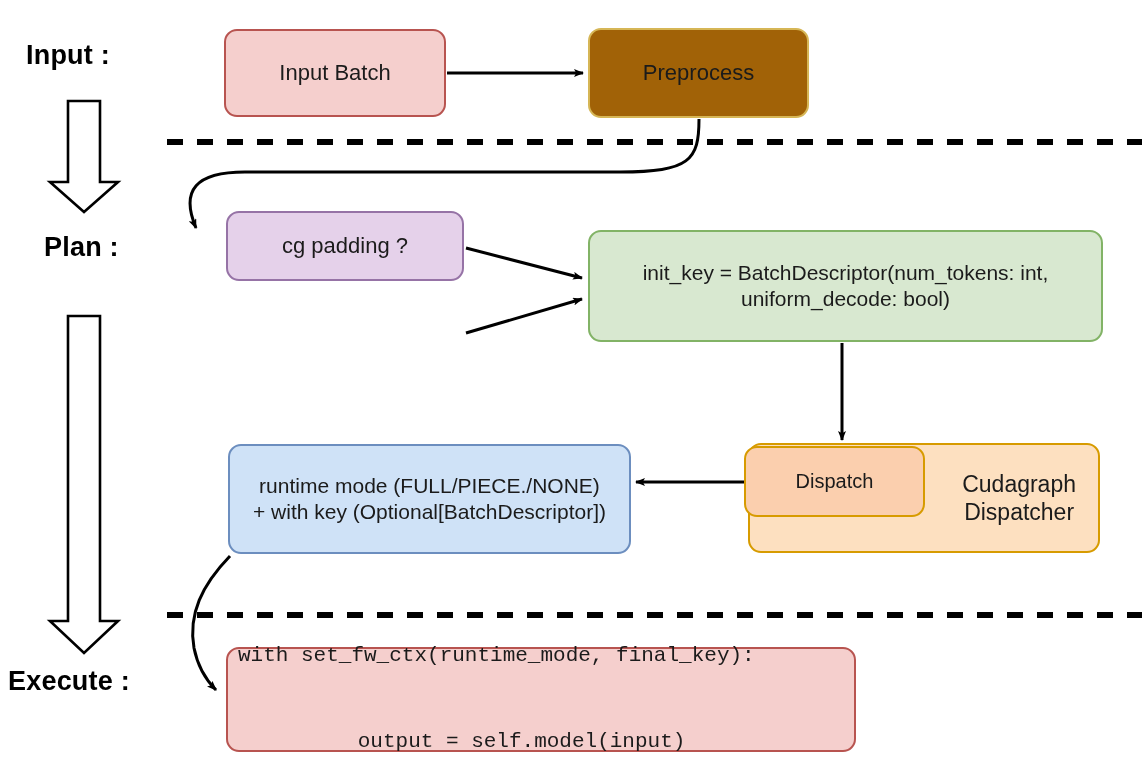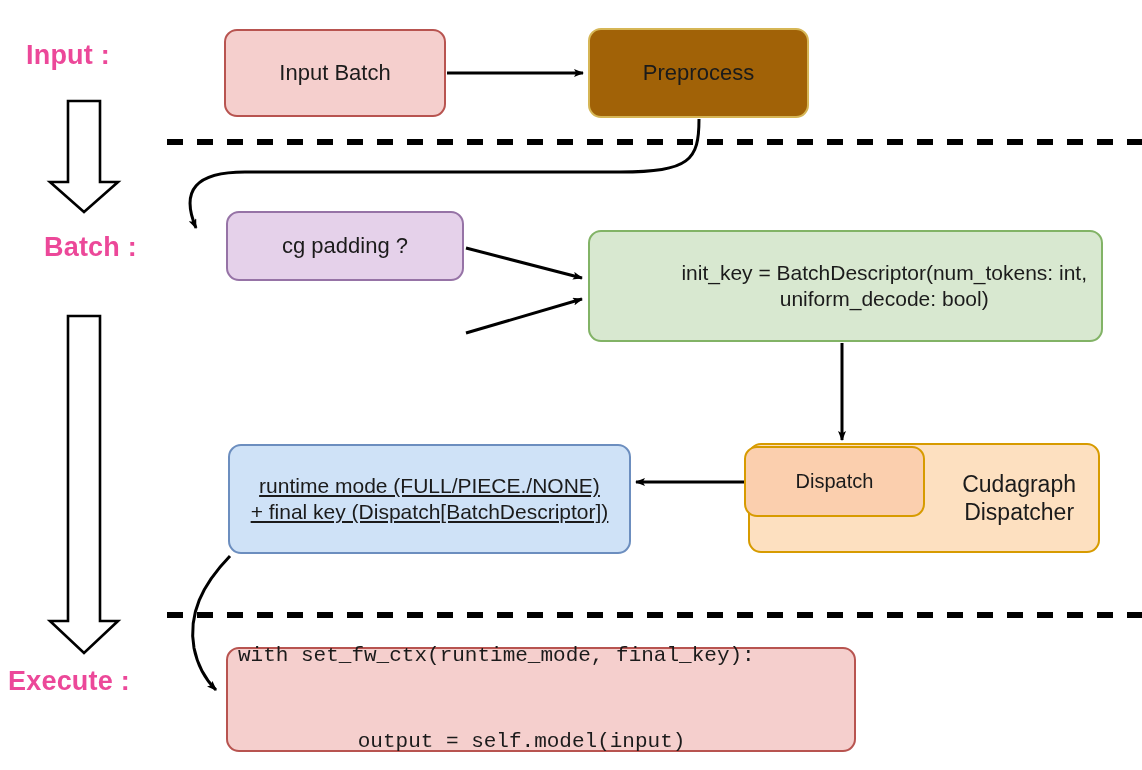--- a/index.html
+++ b/index.html
@@ -25,21 +25,21 @@
     height: 770px;
     pointer-events: none;
   }
 
   
   .stage-label {
     position: absolute;
     font-family: "Liberation Sans", sans-serif;
     font-weight: bold;
     font-size: 27px;
-    color: #ec4899;
+    color: #000000;
     white-space: nowrap;
     letter-spacing: 0.2px;
   }
   #label-input   { left: 26px;  top: 40px; }
   #label-plan    { left: 44px;  top: 232px; }
   #label-execute { left: 8px;   top: 666px; }
 
   
   .node {
     position: absolute;
@@ -79,21 +79,20 @@
     background: #e5d1ea;
     border-color: #9673a6;
     font-size: 22px;
   }
   #node-init-key {
     left: 588px; top: 230px; width: 515px; height: 112px;
     background: #d8e8d0;
     border-color: #82b366;
     font-size: 21px;
     padding: 0 14px;
-    justify-content: flex-end;
   }
   #node-cudagraph-dispatcher {
     left: 748px; top: 443px; width: 352px; height: 110px;
     background: #fde0c0;
     border-color: #d79b00;
     font-size: 23px;
     align-items: center;
     justify-content: flex-end;
     padding-right: 22px;
   }
@@ -103,21 +102,20 @@
     border-color: #d79b00;
     font-size: 20px;
     z-index: 4;
   }
   #node-runtime-mode {
     left: 228px; top: 444px; width: 403px; height: 110px;
     background: #cfe2f7;
     border-color: #6c8ebf;
     font-size: 21px;
     padding: 0 10px;
-    text-decoration: underline;
   }
   #node-exec-code {
     left: 226px; top: 647px; width: 630px; height: 105px;
     background: #f5cfcd;
     border-color: #b85450;
     font-family: "Liberation Mono", monospace;
     font-size: 21px;
     justify-content: flex-start;
     padding-left: 10px;
     white-space: pre;
@@ -157,21 +155,21 @@
 
     <line x1="842" y1="343" x2="842" y2="440" stroke="#000000" stroke-width="3" marker-end="url(#arrowhead)"></line>
 
     <line x1="748" y1="482" x2="636" y2="482" stroke="#000000" stroke-width="3" marker-end="url(#arrowhead)"></line>
 
     <path d="M 230 556 C 202 585, 188 614, 194 648 C 198 668, 206 680, 216 690" fill="none" stroke="#000000" stroke-width="3" marker-end="url(#arrowhead)"></path>
   </svg>
 
   <div class="stage-label" id="label-input">Input :</div>
 
-  <div class="stage-label" id="label-plan">Batch :</div>
+  <div class="stage-label" id="label-plan">Plan :</div>
 
   <div class="stage-label" id="label-execute">Execute :</div>
 
   <div class="node" id="node-input-batch">
     <span class="node-text">Input Batch</span>
   </div>
 
   <div class="node" id="node-preprocess">
     <span class="node-text">Preprocess</span>
   </div>
@@ -195,21 +193,21 @@
     </span>
   </div>
 
   <div class="node" id="node-dispatch">
     <span class="node-text">Dispatch</span>
   </div>
 
   <div class="node" id="node-runtime-mode">
     <span>
       <span class="node-text">runtime mode (FULL/PIECE./NONE)</span>
-      <span class="node-text">+ final key (Dispatch[BatchDescriptor])</span>
+      <span class="node-text">+ with key (Optional[BatchDescriptor])</span>
     </span>
   </div>
 
   <div class="node" id="node-exec-code">
     <span>
       <span class="mono-text">with set_fw_ctx(runtime_mode, final_key):</span>
       <span class="mono-text">    output = self.model(input)</span>
     </span>
   </div>
 

